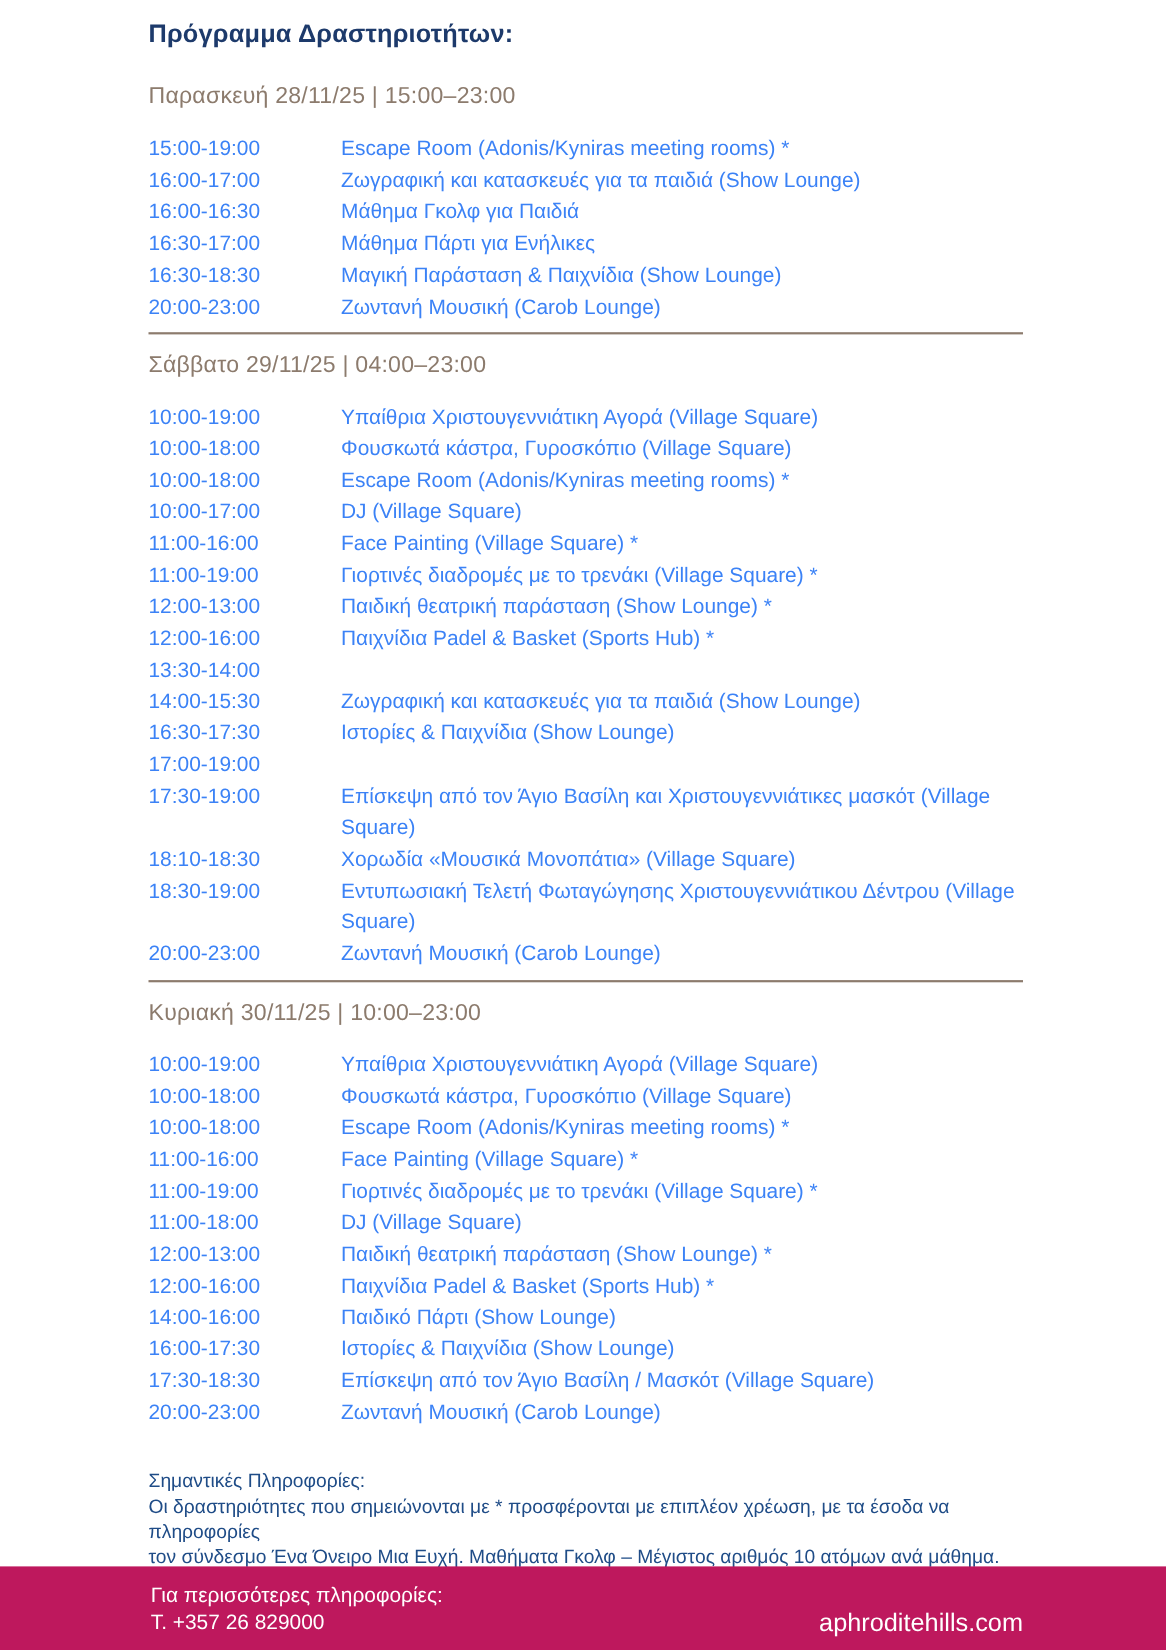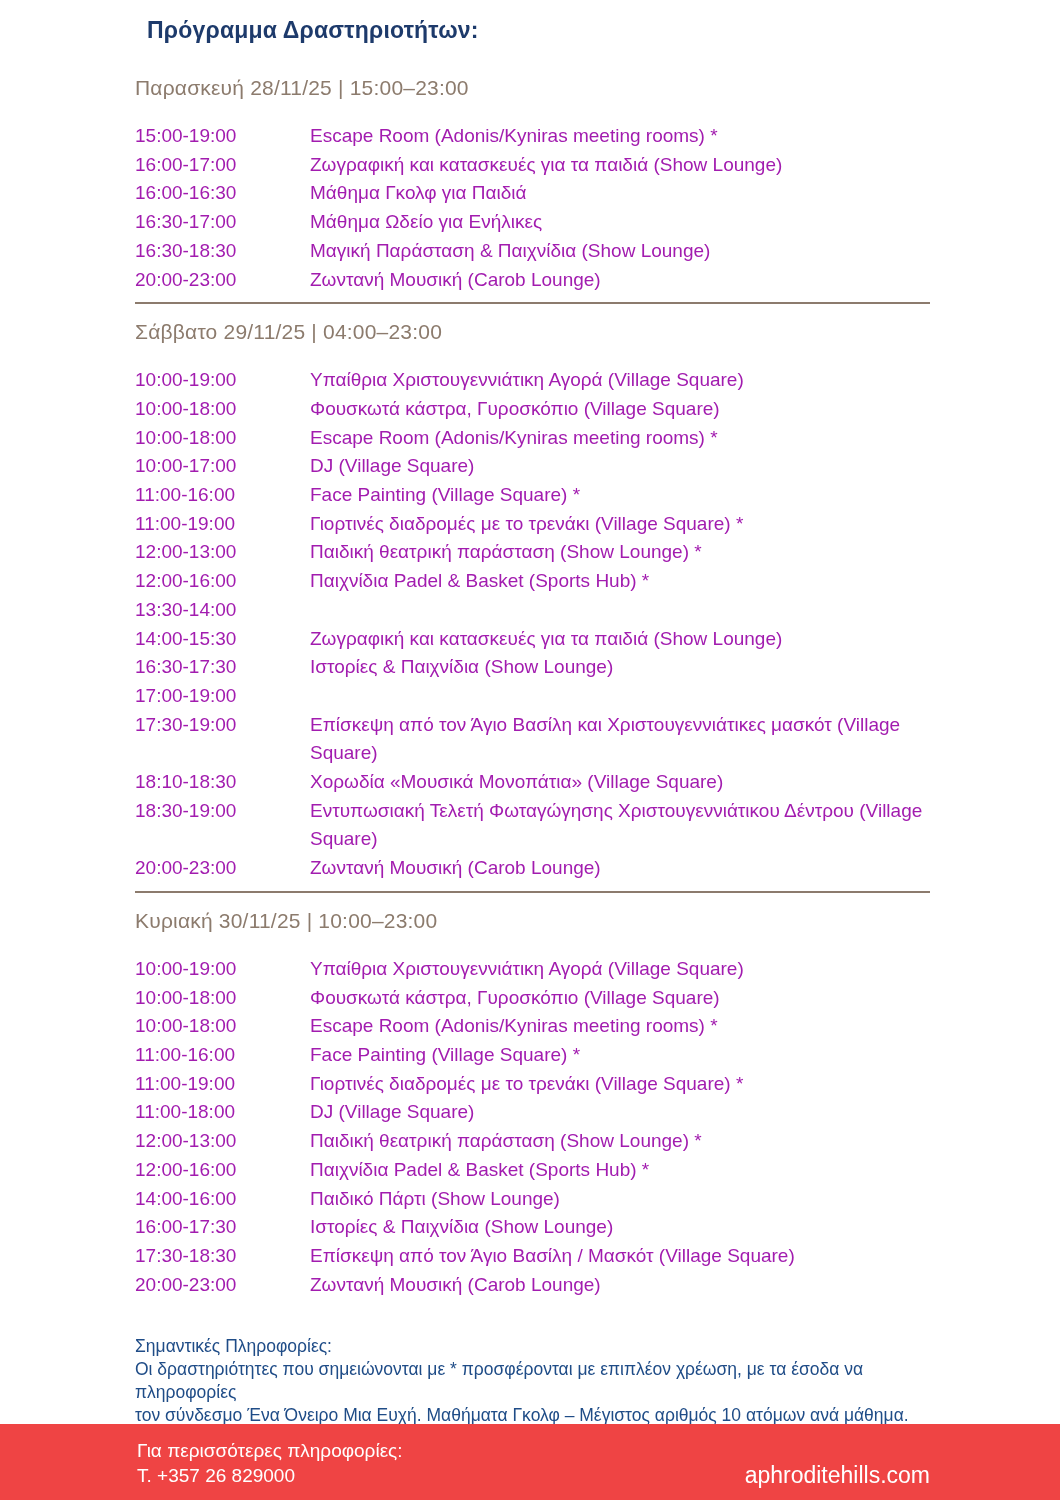--- a/index.html
+++ b/index.html
@@ -13,36 +13,36 @@
     overflow: hidden;
   }
   .content {
     padding: 16px 130px 0 135px;
   }
   .page-title {
     color: #1d3a6b;
     font-size: 23px;
     font-weight: bold;
     line-height: 28px;
-    margin: 0 0 30px 12px;
+    margin: 0 0 30px 0;
     letter-spacing: 0.2px;
   }
   .day-heading {
     color: #8c7b6d;
     font-size: 21px;
     font-weight: normal;
     line-height: 28px;
     margin: 0 0 20px 0;
     letter-spacing: 0.2px;
   }
   .event-row {
     display: flex;
     font-size: 19px;
     line-height: 28.7px;
-    color: #a21caf;
+    color: #3b82f6;
   }
   .event-time {
     width: 175px;
     flex-shrink: 0;
   }
   .event-activity {
     flex: 1;
   }
   .section-divider {
     border: none;
@@ -62,21 +62,21 @@
     font-size: 18.5px;
     font-weight: bold;
     letter-spacing: 0.4px;
   }
   .footer {
     position: absolute;
     left: 0;
     bottom: 0;
     width: 1060px;
     height: 76px;
-    background: #ef4444;
+    background: #be185d;
     color: #ffffff;
     display: flex;
     justify-content: space-between;
     align-items: flex-end;
     padding: 14px 130px 12px 137px;
   }
   .footer-left {
     font-size: 19px;
     line-height: 25px;
   }
@@ -104,21 +104,21 @@
           <div class="event-row">
             <span class="event-time">16:00-17:00</span>
             <span class="event-activity">Ζωγραφική και κατασκευές για τα παιδιά (Show Lounge)</span>
           </div>
           <div class="event-row">
             <span class="event-time">16:00-16:30</span>
             <span class="event-activity">Μάθημα Γκολφ για Παιδιά</span>
           </div>
           <div class="event-row">
             <span class="event-time">16:30-17:00</span>
-            <span class="event-activity">Μάθημα Ωδείο για Ενήλικες</span>
+            <span class="event-activity">Μάθημα Πάρτι για Ενήλικες</span>
           </div>
           <div class="event-row">
             <span class="event-time">16:30-18:30</span>
             <span class="event-activity">Μαγική Παράσταση &amp; Παιχνίδια (Show Lounge)</span>
           </div>
           <div class="event-row">
             <span class="event-time">20:00-23:00</span>
             <span class="event-activity">Ζωντανή Μουσική (Carob Lounge)</span>
           </div>
         </div>

